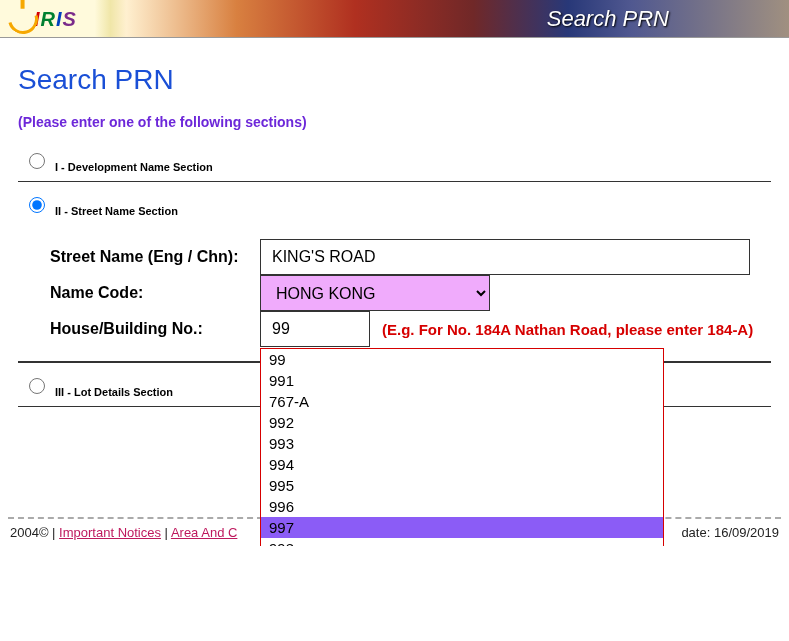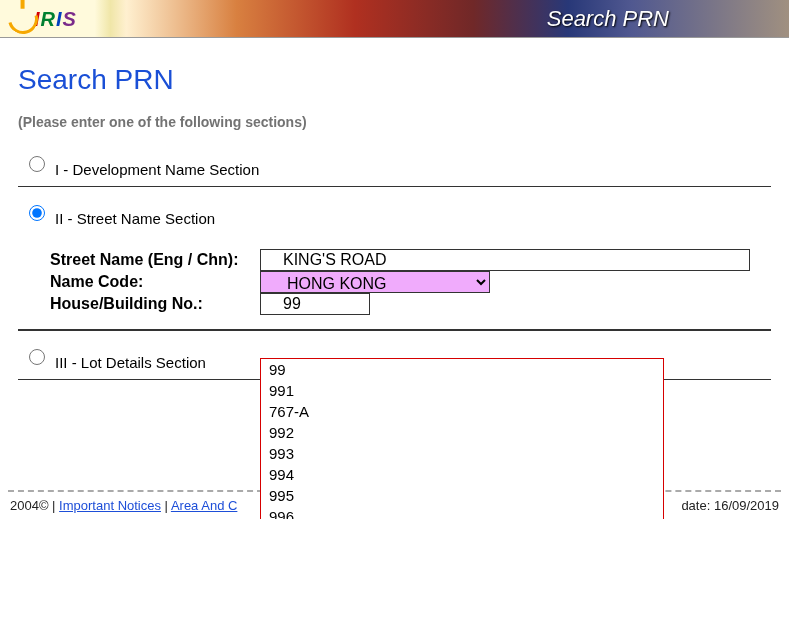--- a/index.html
+++ b/index.html
@@ -72,56 +72,56 @@
   .content {
     padding: 18px 18px 0 18px;
   }
   .page-title {
     color: #1a4fd6;
     font-size: 28px;
     margin: 8px 0 18px 0;
     font-weight: normal;
   }
   .instruction {
-    color: #737373;
+    color: #6d28d9;
     font-weight: bold;
     margin-bottom: 8px;
   }
   .section-row {
     display: flex;
     align-items: center;
     padding: 8px 0 8px 6px;
     border-bottom: 1px solid #333;
   }
   .section-row input[type=radio] {
     width: 16px; height: 16px;
     margin-right: 10px;
   }
   .section-label {
-    font-weight: normal;
-    font-size: 15px;
+    font-weight: bold;
+    font-size: 11px;
     margin-top: 15px;
   }
   .form-body {
     padding: 14px 0 14px 32px;
     border-bottom: 1px solid #333;
   }
   .form-row {
     display: flex;
     align-items: center;
   }
   .field-label {
     width: 210px;
     font-weight: bold;
     font-size: 16px;
   }
   .text-input {
     border: 1px solid #333;
-    height: 22px;
-    padding: 2px 22px;
+    height: 36px;
+    padding: 2px 11px;
     font-size: 16px;
     font-family: Arial;
   }
   .street-input { width: 490px; }
   select.text-input { width: 230px; background:#f0abfc; }
   .houseno-input { width: 110px; }
   .hint {
     color: #d60000;
     font-weight: bold;
     margin-left: 12px;
@@ -130,21 +130,21 @@
   .spacer { height: 110px; }
   .footer {
     border-top: 2px dashed #aaa;
     padding: 6px 2px;
     margin: 0 8px;
     font-size: 13px;
     color: #222;
     display: flex;
     justify-content: space-between;
   }
-  .footer a { color: #1d4ed8; text-decoration: underline; }
+  .footer a { color: #be185d; text-decoration: underline; }
   .footer .sep { color: #222; }
   .footer .right { }
   
   .ac-wrapper { position: relative; }
   .ac-dropdown {
     position: absolute;
     left: 242px;
     top: 123px;
     width: 404px;
     border: 1px solid #d60000;
@@ -203,20 +203,21 @@
     </div>
     <div class="form-row">
       <div class="field-label">Name Code:</div>
       <select class="text-input">
         <option>HONG KONG</option>
       </select>
     </div>
     <div class="form-row" style="margin-bottom:0;">
       <div class="field-label">House/Building No.:</div>
       <input class="text-input houseno-input" value="99" style="">
+      <span class="hint">(E.g. For No. 184A Nathan Road, please enter 184-A)</span>
     </div>
 
     <div class="ac-dropdown">
       <div id="ac-list">
           <div class="ac-item">99</div>
           <div class="ac-item">991</div>
           <div class="ac-item">767-A</div>
           <div class="ac-item">992</div>
           <div class="ac-item">993</div>
           <div class="ac-item">994</div>

